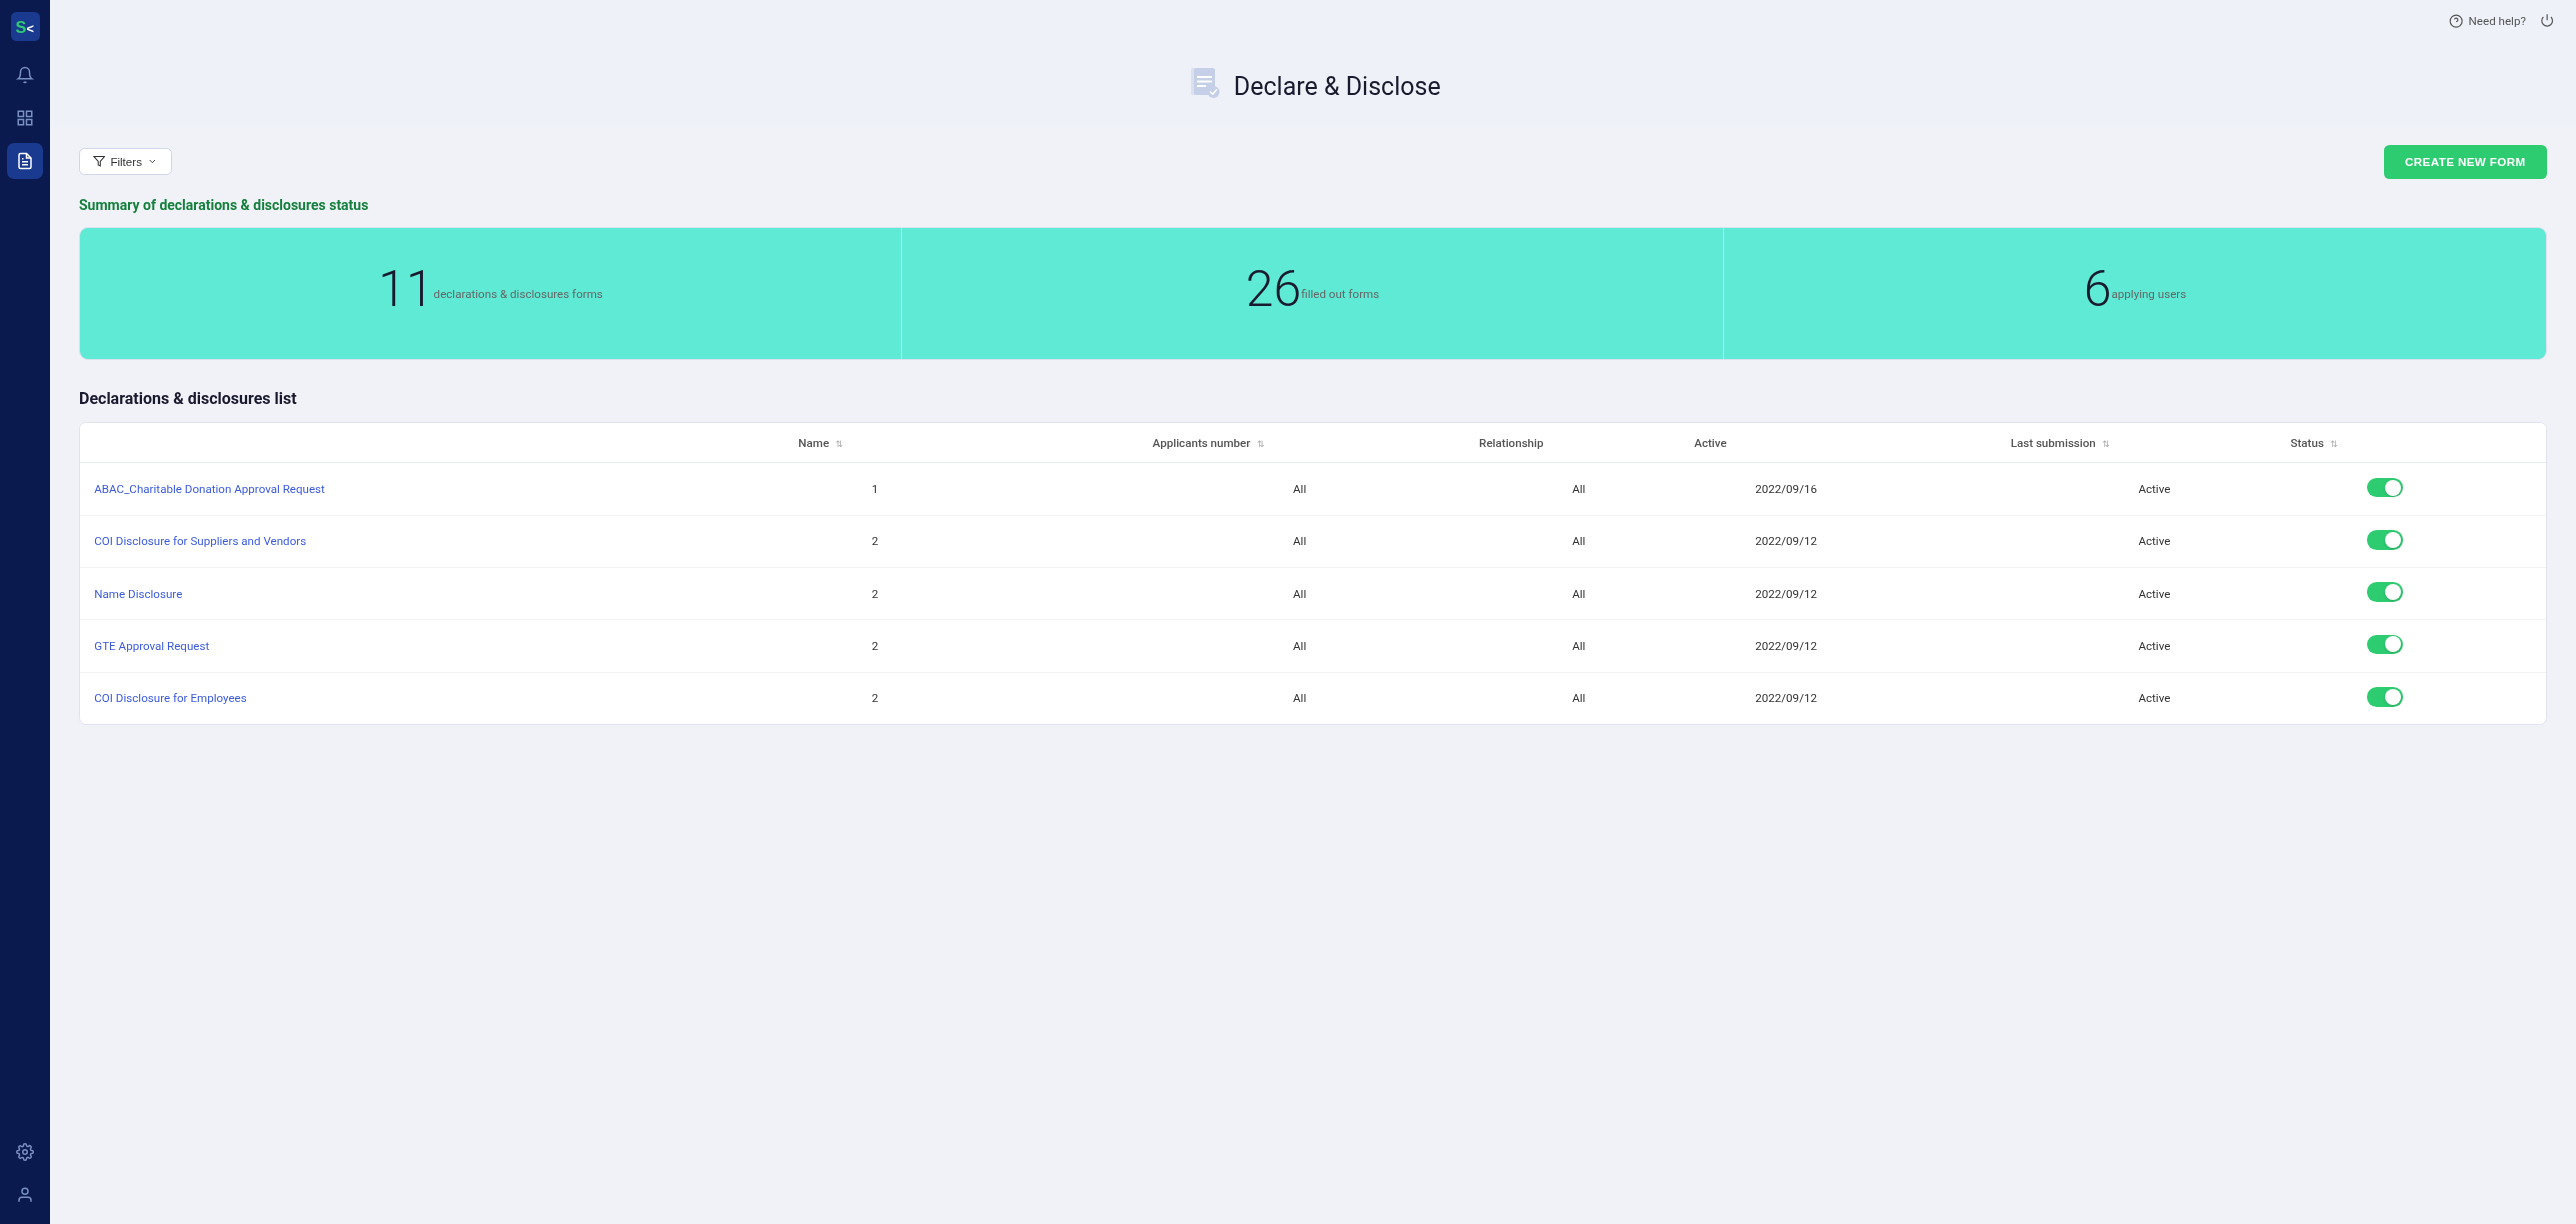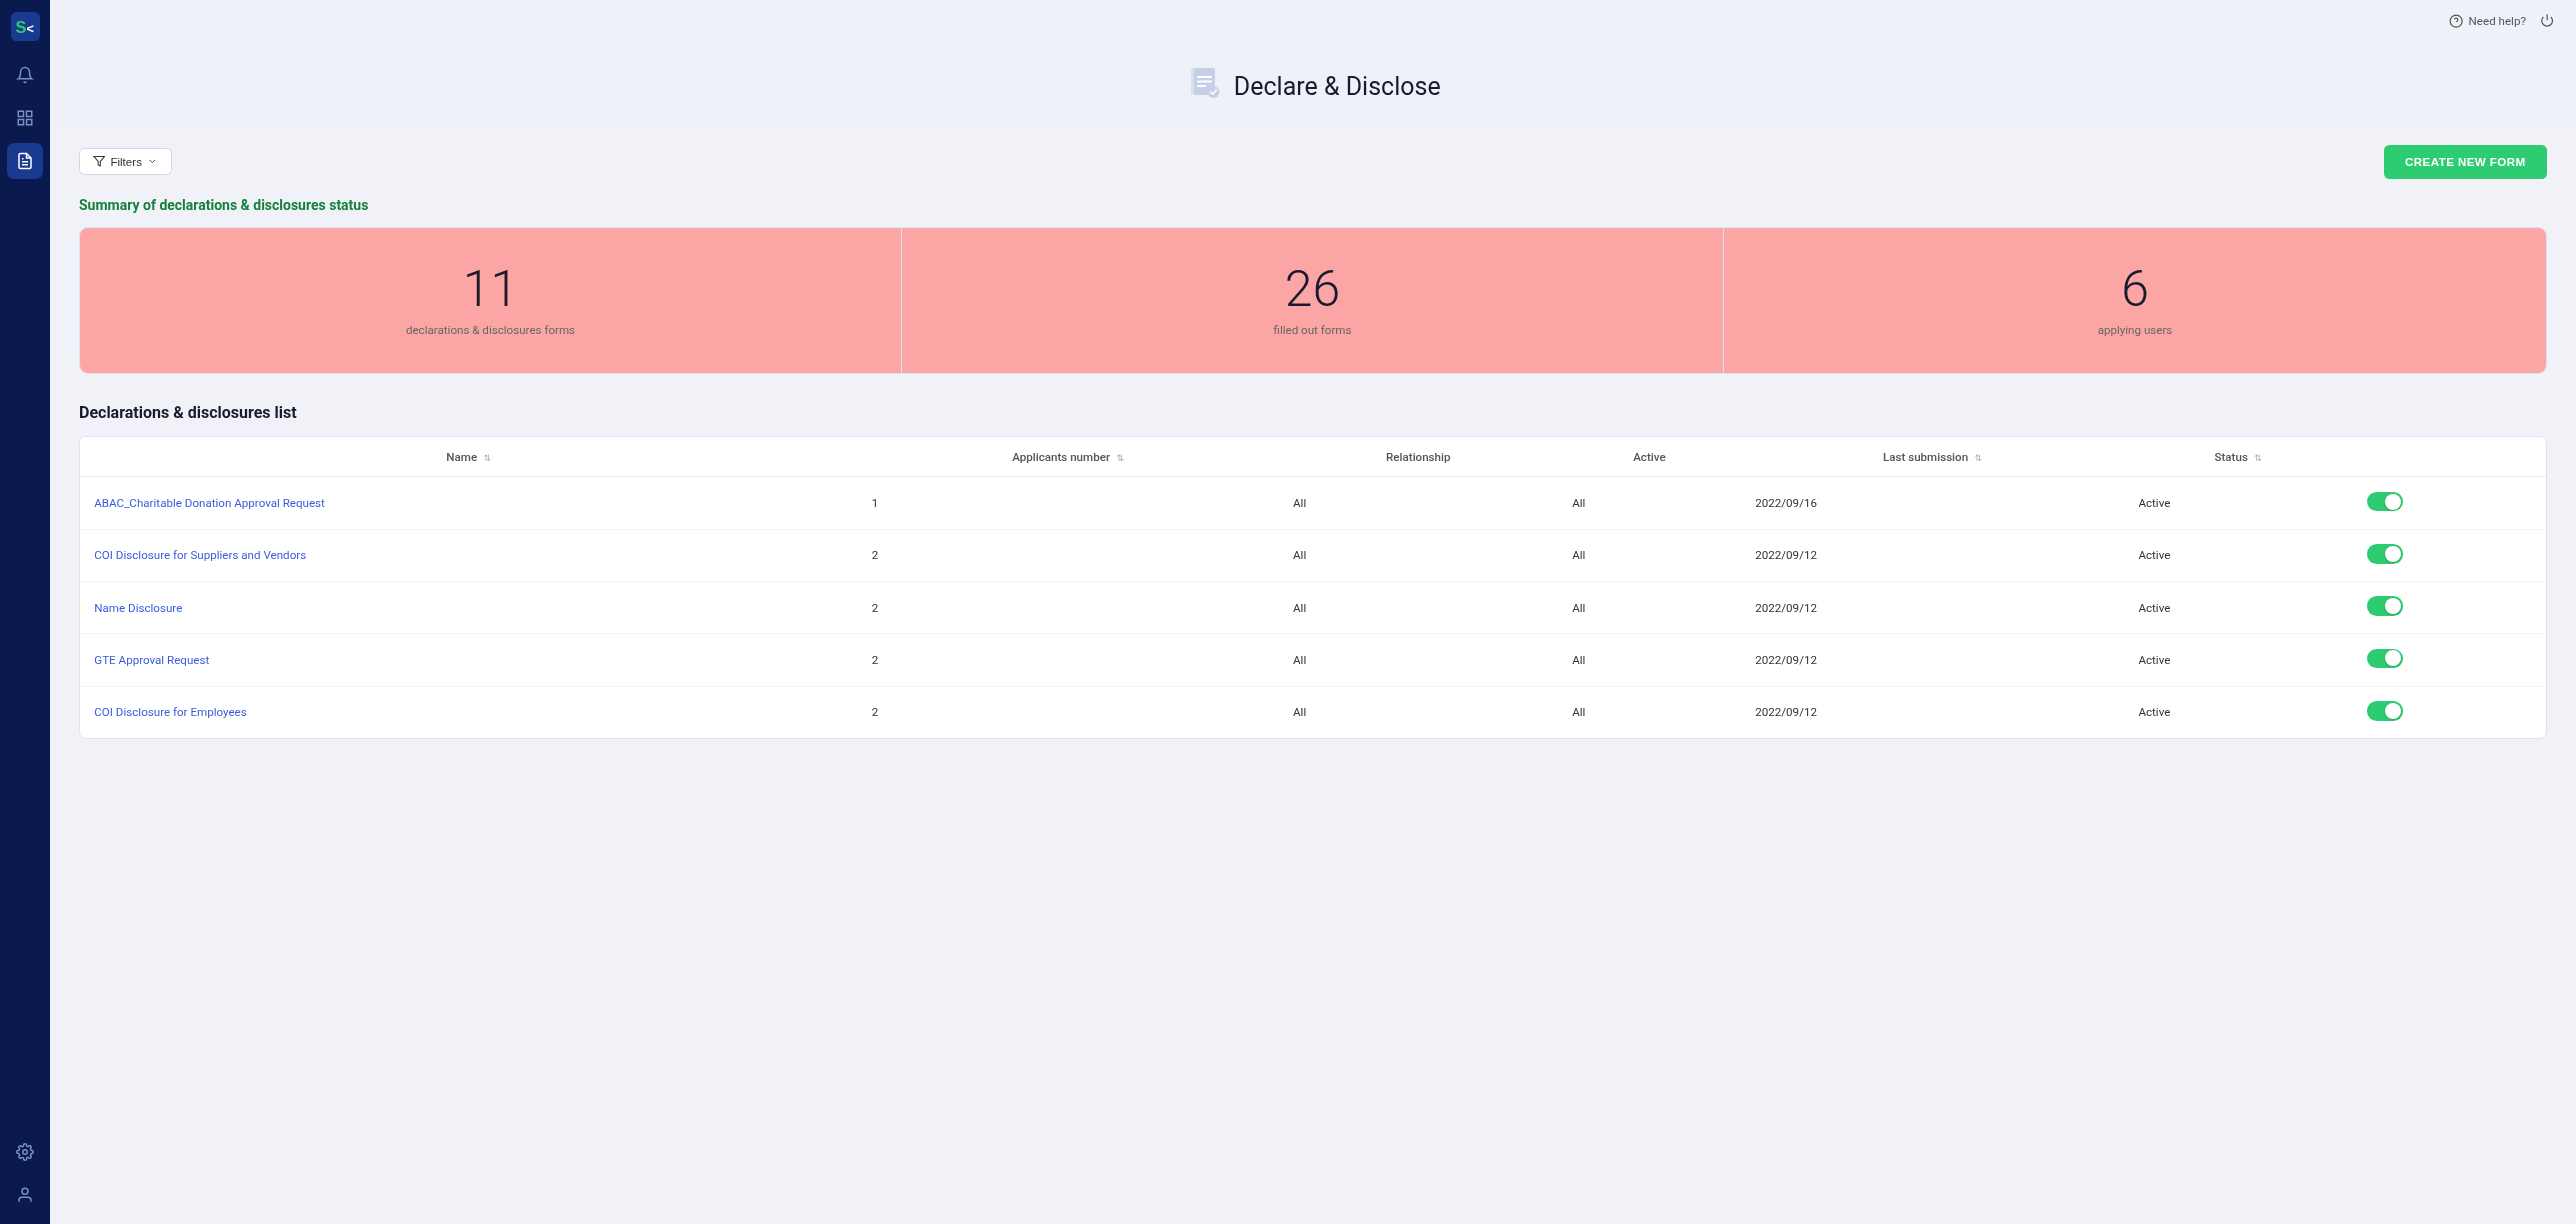--- a/index.html
+++ b/index.html
@@ -156,23 +156,23 @@
       display: grid;
       grid-template-columns: 1fr 1fr 1fr;
       gap: 0;
       background: #e8eaf3;
       border-radius: 9px;
       overflow: hidden;
       margin-bottom: 29px;
       border: 0.9px solid #dde0ef;
     }
     .stat-card {
-      background: #fca5a5;
-      display: flex;
-      flex-direction: column;
+      background: #5eead4;
+      display: flex;
+      flex-direction: row;
       align-items: center;
       justify-content: center;
       padding: 36px 18px;
       border-right: 0.9px solid #dde0ef;
     }
     .stat-card:last-child { border-right: none; }
     .stat-number {
       font-size: 50px;
       font-weight: 300;
       color: #1a1a2e;
@@ -201,21 +201,21 @@
     table {
       width: 100%;
       border-collapse: collapse;
       font-size: 11.6px;
     }
     thead tr {
       border-bottom: 0.9px solid #e8eaf3;
     }
     thead th {
       padding: 12.5px 14.3px;
-      text-align: center;
+      text-align: right;
       font-weight: 500;
       color: #555;
       font-size: 11.6px;
       background: #fff;
     }
     thead th .sort-icon {
       display: inline-block;
       margin-left: 3.6px;
       color: #aaa;
       font-size: 9px;

